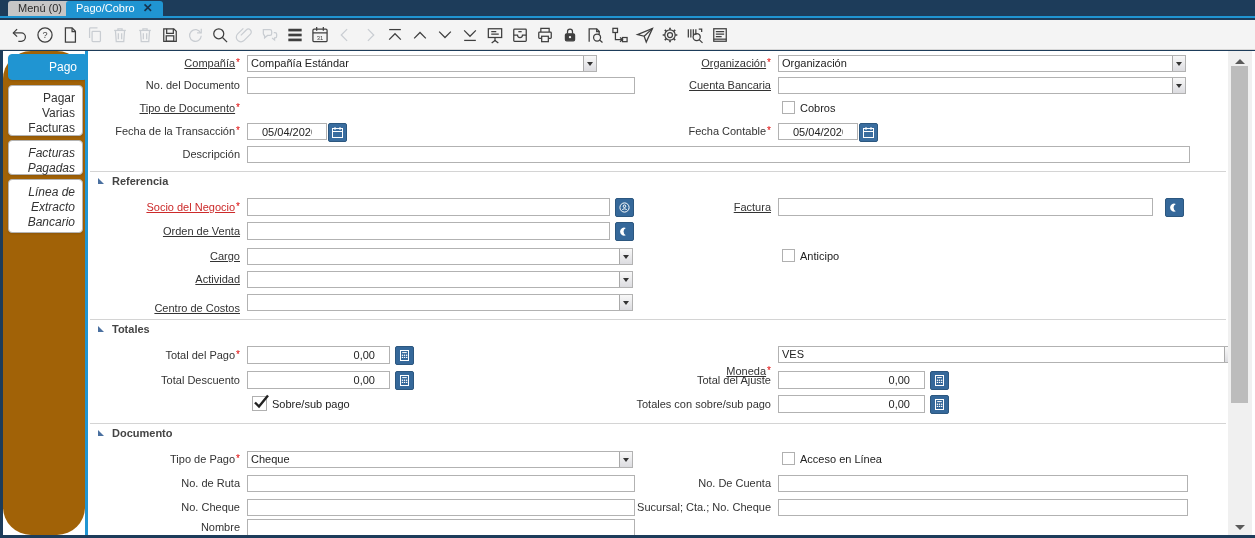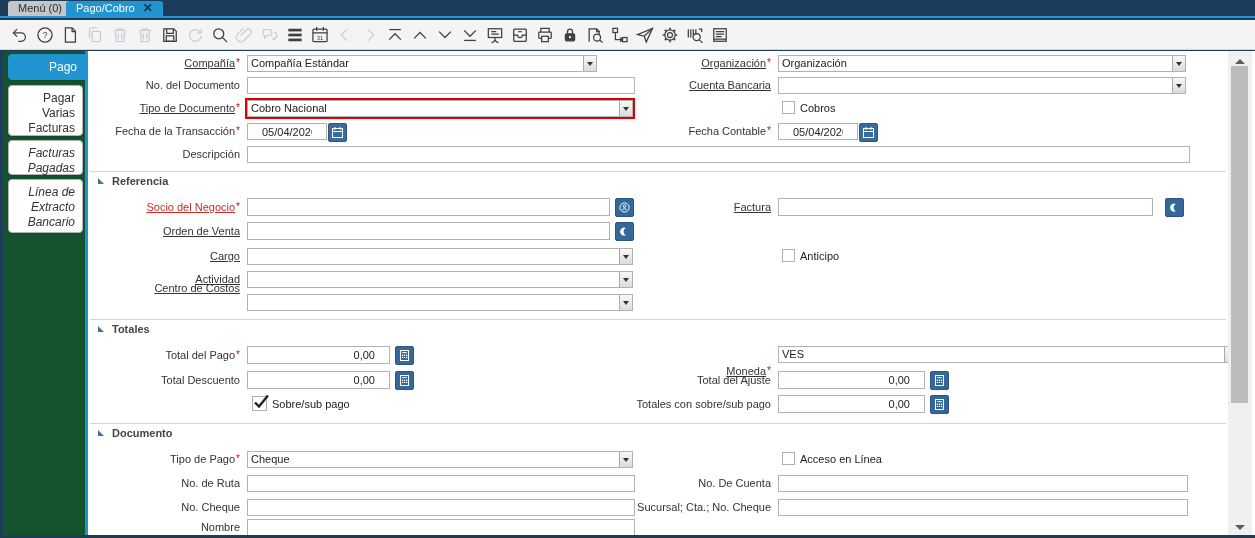--- a/index.html
+++ b/index.html
@@ -18,21 +18,21 @@
   .toolbar { position:absolute; left:0; top:20px; width:1255px; height:30px; background:#f4f4f4; border-bottom:1px solid #d7d7d7; display:flex; align-items:center; padding-left:7px; }
   .tbtn { width:25px; height:24px; display:flex; align-items:center; justify-content:center; color:#3f3f3f; flex:0 0 auto; }
   .tbtn.dis { color:#c9cdd2; }
   .tbtn svg { width:20px; height:20px; }
 
   
   .content { position:absolute; left:0; top:51px; width:1255px; height:484px; background:#fff; }
   .frame-l { position:absolute; left:0; top:51px; width:3px; height:487px; background:#1d3c5a; }
   .frame-b { position:absolute; left:0; top:535px; width:1255px; height:3px; background:#1d3c5a; }
 
-  .sidebar { position:absolute; left:3px; top:0; width:82px; height:484px; background:#14532d; }
+  .sidebar { position:absolute; left:3px; top:0; width:82px; height:484px; background:#a16207;border-radius:28px; }
   .blueline { position:absolute; left:85px; top:0; width:3px; height:484px; background:#2095d2; }
   .stab { position:absolute; left:5px; right:2px; border:1px solid #b4b4b4; border-radius:4px; background:#fff; color:#333; font-size:12px; line-height:15px; text-align:right; padding:5px 7px 4px 2px; box-shadow:0 1px 2px rgba(0,0,0,0.12); }
   .stab.active { background:#2095d2; color:#fff; border-color:#2095d2; right:0; border-radius:4px 0 0 4px; }
   .stab.italic { font-style:italic; }
 
   
   .form { position:absolute; left:88px; top:0; width:1140px; height:484px; background:#fff; font-size:11px; color:#333; }
   .lbl { position:absolute; left:2px; width:150px; text-align:right; line-height:17px; white-space:nowrap; }
   .rlbl { position:absolute; left:420px; width:263px; text-align:right; line-height:17px; white-space:nowrap; }
   .u { text-decoration:underline; }
@@ -293,26 +293,20 @@
 
       <div class="lbl" style="top:26px"><span>No. del Documento</span></div>
       <input class="tin" style="left: 159px; top: 26px; width: 388px;" value="">
       <div class="rlbl" style="top:26px"><span class="u">Cuenta Bancaria</span></div>
       <div class="combo" style="left:690px; top:26px; width:408px">
           <div class="cval"></div>
           <div class="cbtn"></div>
         </div>
 
       <div class="lbl" style="top:49px"><span class="u">Tipo de Documento</span><span class="req">*</span></div>
-      <div class="redwrap" style="left:157px; top:47px; width:390px; height:21px">
-        <div class="combo">
-            <div class="cval">Cobro Nacional</div>
-            <div class="cbtn"></div>
-          </div>
-      </div>
       <div class="cb" style="left:694px; top:50px"></div>
       <div class="cblbl" style="left:712px; top:50px">Cobros</div>
 
       <div class="lbl" style="top:72px"><span>Fecha de la Transacción</span><span class="req">*</span></div>
       <input class="tin" style="left: 159px; top: 72px; width: 80px;" value="05/04/2020">
       <div class="bbtn cal" style="left:240px; top:72px">
           <svg viewBox="0 0 13 13" fill="none" stroke="#fff">
             <rect x="1.5" y="2.5" width="10" height="9"></rect>
             <path d="M4 1v3M9 1v3M1.5 5.5h10"></path>
           </svg>
@@ -365,21 +359,21 @@
         </div>
       <div class="cb" style="left:694px; top:198px"></div>
       <div class="cblbl" style="left:712px; top:198px">Anticipo</div>
 
       <div class="lbl" style="top:220px"><span class="u">Actividad</span></div>
       <div class="combo" style="left:159px; top:220px; width:386px">
           <div class="cval"></div>
           <div class="cbtn"></div>
         </div>
 
-      <div class="lbl" style="top:229px"><span class="u">Centro de Costos</span></div>
+      <div class="lbl" style="top:249px"><span class="u">Centro de Costos</span></div>
       <div class="combo" style="left:159px; top:243px; width:386px">
           <div class="cval"></div>
           <div class="cbtn"></div>
         </div>
 
       <div class="sep" style="top:268px"></div>
       <div class="stri" style="top:275px"></div>
       <div class="shdr" style="top:272px">Totales</div>
 
       <div class="lbl" style="top:296px"><span>Total del Pago</span><span class="req">*</span></div>

